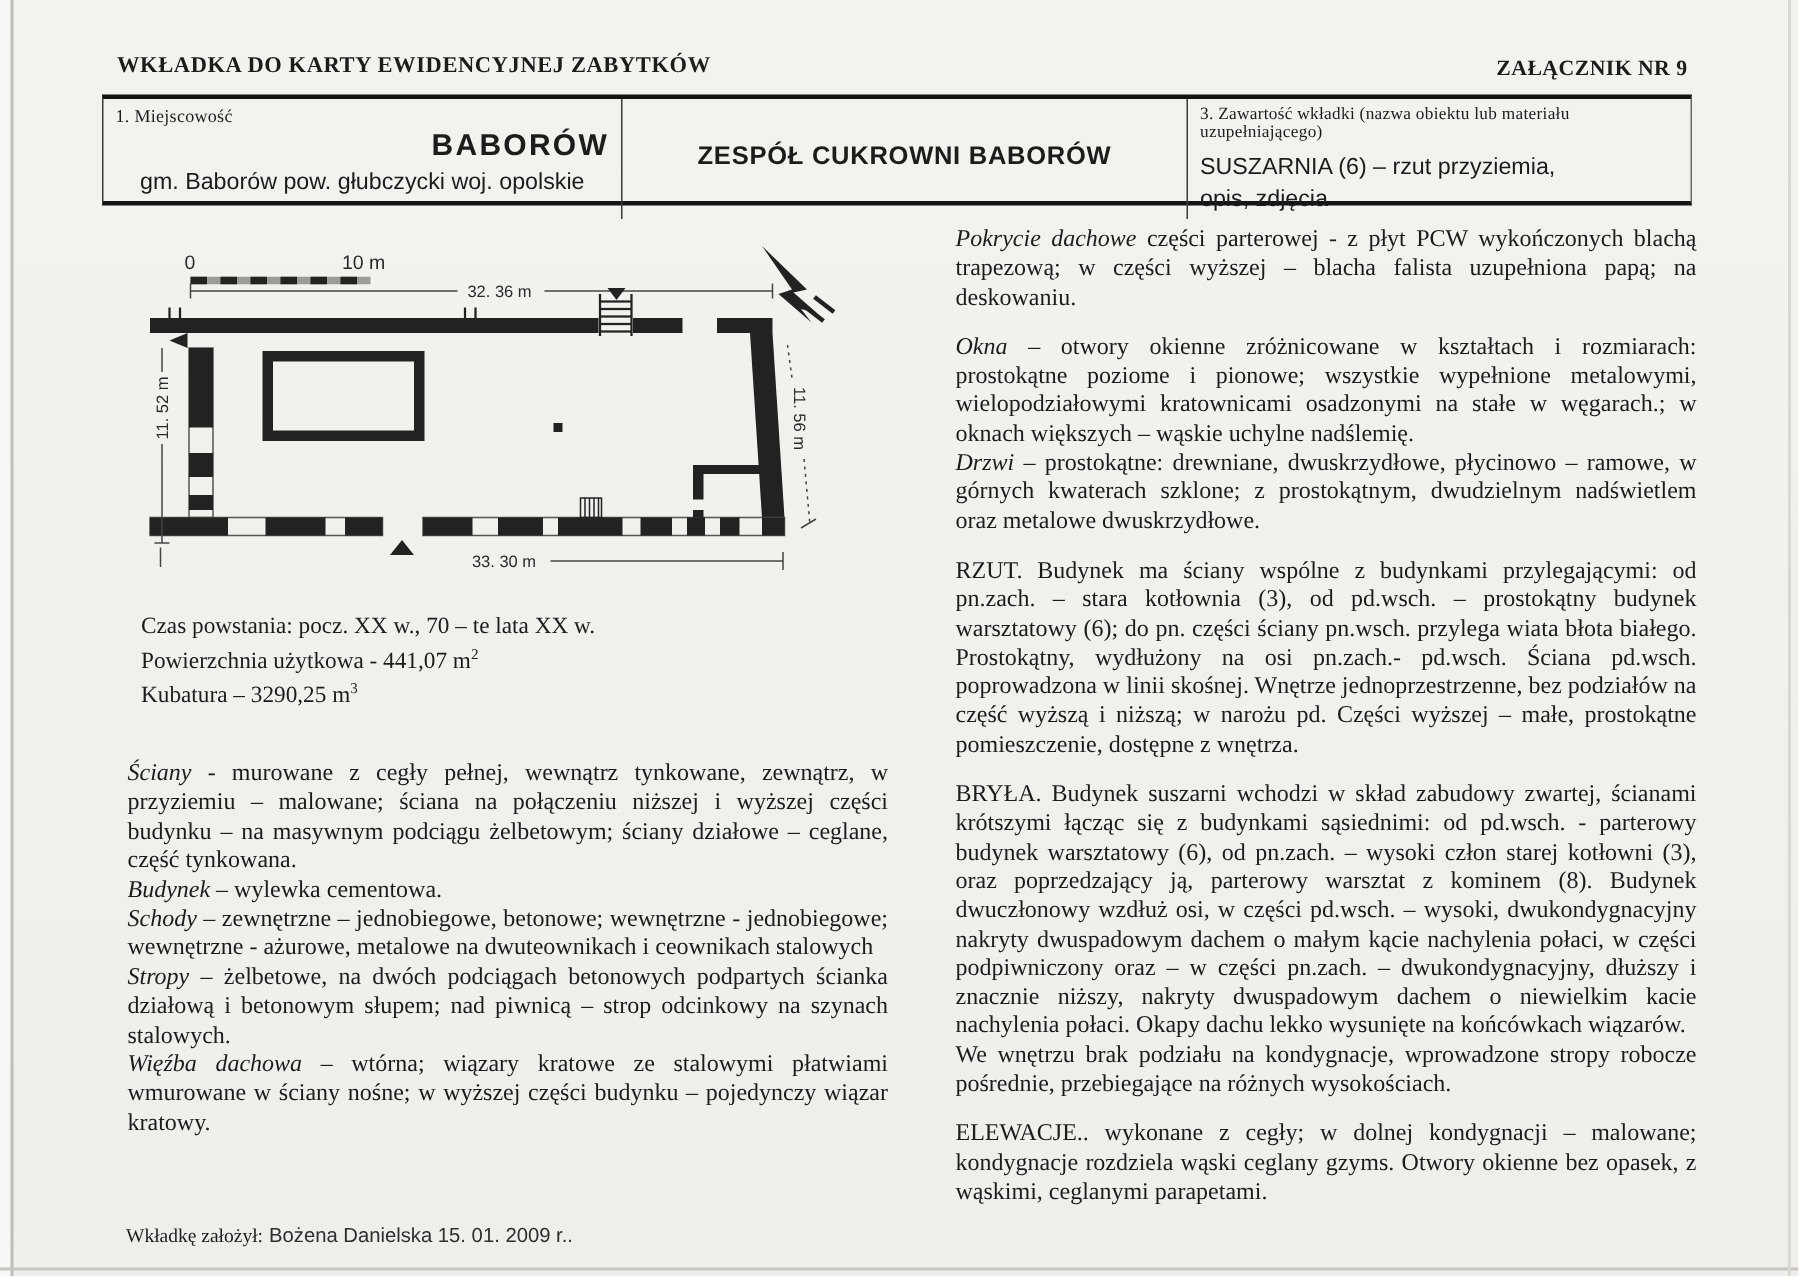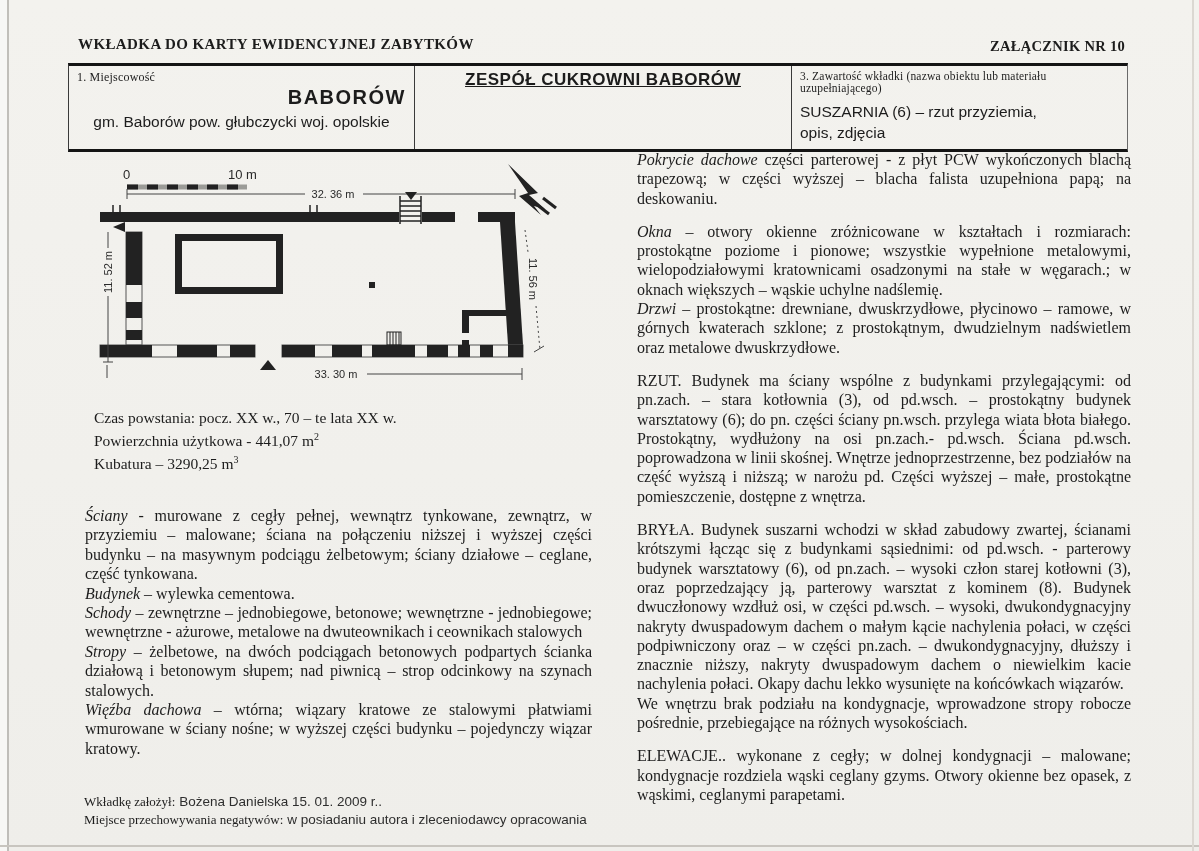--- a/index.html
+++ b/index.html
@@ -11,65 +11,65 @@
   
   .edge-left-strip{position:absolute;left:0;top:0;width:7px;height:851px;background:#f7f7f5;}
   .edge-left-line{position:absolute;left:7px;top:0;width:2px;height:851px;background:#97958f;opacity:.55;}
   .edge-bottom-line{position:absolute;left:0;top:845px;width:1199px;height:2px;background:#c8c5bf;}
   .edge-right-line{position:absolute;left:1192px;top:0;width:2px;height:851px;background:#dbd8d2;}
 
   .title-left{position:absolute;left:78px;top:36px;font-size:15px;font-weight:bold;letter-spacing:.4px;}
   .title-right{position:absolute;right:74px;top:38px;font-size:14.5px;font-weight:bold;letter-spacing:.3px;}
 
   .info-table{
-    position:absolute;left:68px;top:63px;width:1060px;height:89px;box-sizing:border-box;
+    position:absolute;left:68px;top:63px;width:1060px;height:74px;box-sizing:border-box;
     border-top:3px solid #141414;border-bottom:3px solid #141414;
     border-left:1px solid #3a3a3a;border-right:1px solid #6a6a6a;
     display:grid;grid-template-columns:345px 377px 1fr;
   }
   .cell{position:relative;box-sizing:border-box;padding:4px 8px 3px 8px;}
   .cell+.cell{border-left:1px solid #3a3a3a;}
   .cell-label{font-size:12px;letter-spacing:.2px;}
   .cell-label.small{font-size:11.5px;}
   .loc-name{font-family:"Liberation Sans",sans-serif;font-size:20px;font-weight:bold;
     text-align:right;letter-spacing:1.5px;margin-top:1px;}
   .loc-sub{font-family:"Liberation Sans",sans-serif;font-size:15.5px;text-align:center;margin-top:4px;}
   .obj-name{font-family:"Liberation Sans",sans-serif;font-size:17px;font-weight:bold;
-    text-align:center;letter-spacing:.5px;margin-top:0;text-decoration:underline;}
+    text-align:center;letter-spacing:.5px;margin-top:24px;}
   .content-name{font-family:"Liberation Sans",sans-serif;font-size:15.5px;line-height:21px;margin-top:7px;}
 
   .plan{position:absolute;left:70px;top:148px;}
   .plan text{font-family:"Liberation Sans",sans-serif;fill:#2a2a2a;}
 
   .facts{position:absolute;left:94px;top:404px;width:506px;font-size:15.5px;line-height:19px;}
   .facts sup{font-size:10px;}
   .section-title{position:absolute;left:85px;top:478px;font-size:16px;font-weight:bold;letter-spacing:.2px;}
   .material{position:absolute;left:85px;top:506px;width:507px;font-size:16px;line-height:19.4px;text-align:justify;}
   .material p{margin:0;}
   .right-col{position:absolute;left:637px;top:150px;width:494px;font-size:16px;line-height:19.3px;text-align:justify;}
   .right-col p{margin:0;}
   .right-col p.gap{margin-top:14px;}
 
   .footer{position:absolute;left:84px;top:792px;}
-  .footer .row{line-height:17px;}
+  .footer .row{line-height:17px;margin-top:23px;}
   .f-label{font-size:13px;}
   .f-label.small{font-size:13px;}
   .f-value{font-family:"Liberation Sans",sans-serif;font-size:13.5px;color:#2e2e2e;}
 </style>
 </head>
 <body>
 
 <div class="page">
   <div class="edge-left-strip"></div>
   <div class="edge-left-line"></div>
   <div class="edge-bottom-line"></div>
   <div class="edge-right-line"></div>
 
   <div class="title-left">WKŁADKA DO KARTY EWIDENCYJNEJ ZABYTKÓW</div>
-  <div class="title-right">ZAŁĄCZNIK NR 10</div>
+  <div class="title-right">ZAŁĄCZNIK NR 9</div>
 
   <div class="info-table">
     <div class="cell">
       <div class="cell-label">1.  Miejscowość</div>
       <div class="loc-name">BABORÓW</div>
       <div class="loc-sub">gm. Baborów  pow. głubczycki    woj. opolskie</div>
     </div>
     <div class="cell">
       <div class="obj-name">ZESPÓŁ CUKROWNI BABORÓW</div>
     </div>

